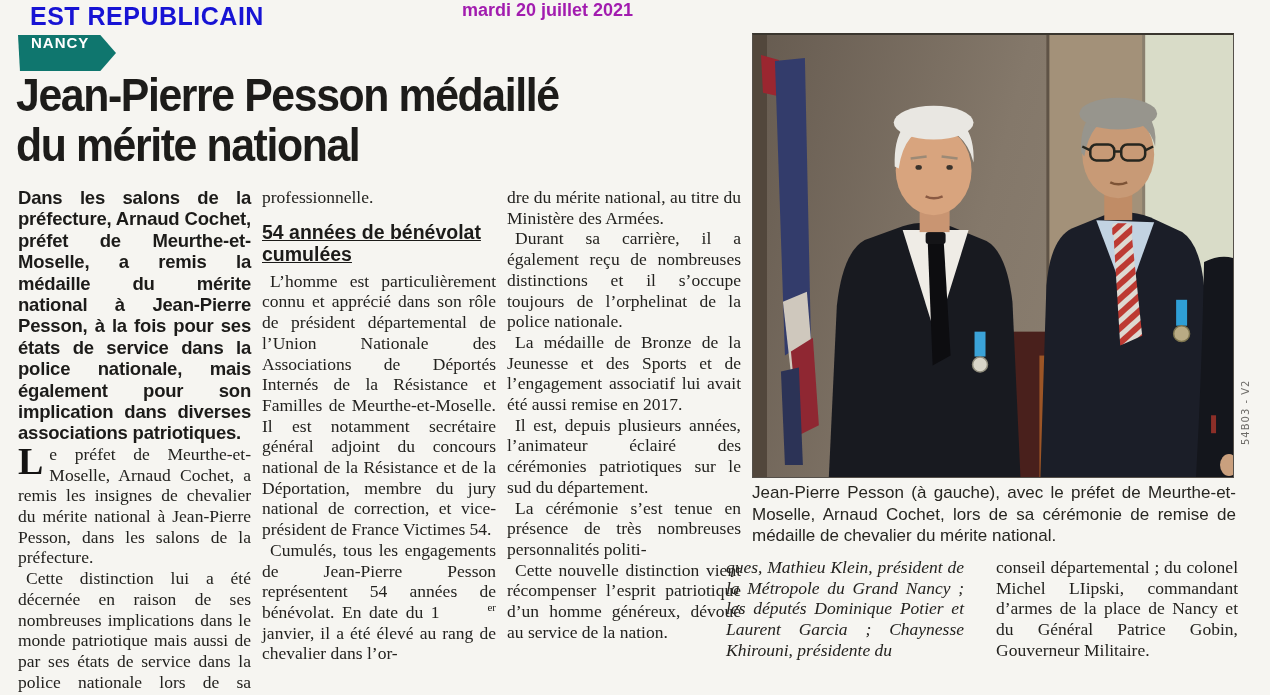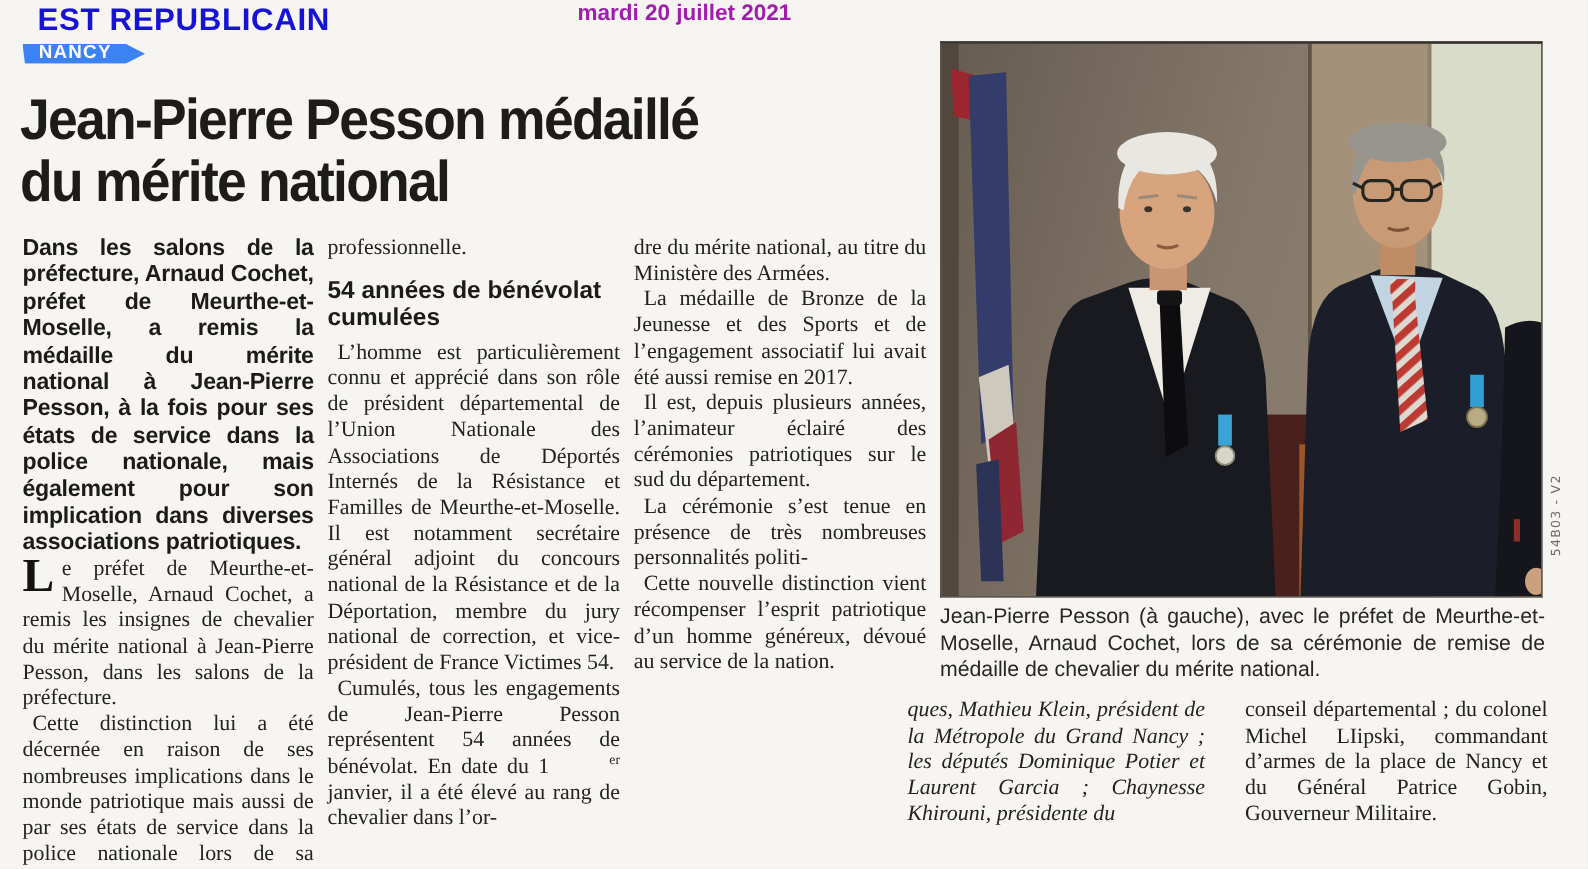--- a/index.html
+++ b/index.html
@@ -21,23 +21,23 @@
   .masthead-date {
     position:absolute; left:450px; top:0px;
     font-family:"Liberation Sans", sans-serif;
     font-weight:bold; font-size:18px;
     color:#a21caf; white-space:nowrap;margin-left:12px;
   }
 
   
   .tag-nancy {
     position:absolute; left:18px; top:35px;
-    width:98px; height:16px; background:#3b82f6;
+    width:98px; height:36px; background:#0f766e;
     clip-path:polygon(0 0, 84% 0, 100% 50%, 84% 100%, 2% 100%);
-    display:flex; align-items:flex-end;
+    display:flex; align-items:flex-start;
   }
   .tag-nancy span {
     color:#fff; font-family:"Liberation Sans", sans-serif;
     font-weight:bold; font-size:15px; letter-spacing:1px;
     padding-left:13px; transform:translateY(-1px);
   }
 
   
   .headline {
     position:absolute; left:16px; top:70px; width:760px;
@@ -65,21 +65,21 @@
     letter-spacing:-0.2px; color:#1c1b19;
     margin-bottom:10px; text-align:justify;
   }
   .dropcap {
     float:left; font-weight:bold; font-size:38px; line-height:30px;
     padding:2px 6px 0 0; color:#141312;
   }
   .subhead {
     font-family:"Liberation Sans", sans-serif;
     font-weight:bold; font-size:19.5px; line-height:22px;
-    color:#1c1b19; margin:13px 0 6px 0; text-align:left;
+    color:#1c1b19; margin:13px 0 6px 0; text-align:left;text-decoration:underline;
   }
   sup { font-size:11px; line-height:0;margin-left:48px; }
 
   
   .photo {
     position:absolute; left:752px; top:33px; width:482px; height:445px;
     border:1px solid #55504a; border-top:2px solid #3a362f;
     background:#7b7063; overflow:hidden;
   }
   .photo svg { display:block; width:100%; height:100%; }
@@ -127,20 +127,21 @@
 
   <div class="col col-2">
     <p>professionnelle.</p>
     <h2 class="subhead">54 années de bénévolat cumulées</h2>
     <p class="indent">L’homme est particulièrement connu et apprécié dans son rôle de président départemental de l’Union Nationale des Associations de Déportés Internés de la Résistance et Familles de Meurthe-et-Moselle. Il est notamment secrétaire général adjoint du concours national de la Résistance et de la Déportation, membre du jury national de correction, et vice-président de France Victimes 54.</p>
     <p class="indent"><span>Cumulés, tous les engagements de Jean-Pierre Pesson représentent 54 années de bénévolat. En date du 1</span><sup>er</sup><span> janvier, il a été élevé au rang de chevalier dans l’or-</span></p>
   </div>
 
   <div class="col col-3">
     <p>dre du mérite national, au titre du Ministère des Armées.</p>
+    <p class="indent">Durant sa carrière, il a également reçu de nombreuses distinctions et il s’occupe toujours de l’orphelinat de la police nationale.</p>
     <p class="indent">La médaille de Bronze de la Jeunesse et des Sports et de l’engagement associatif lui avait été aussi remise en 2017.</p>
     <p class="indent">Il est, depuis plusieurs années, l’animateur éclairé des cérémonies patriotiques sur le sud du département.</p>
     <p class="indent">La cérémonie s’est tenue en présence de très nombreuses personnalités politi-</p>
     <p class="indent">Cette nouvelle distinction vient récompenser l’esprit patriotique d’un homme généreux, dévoué au service de la nation.</p>
   </div>
 
   <div class="photo">
     <svg viewBox="0 0 481 444" preserveAspectRatio="none">
       <defs>
         <linearGradient id="wallGrad" x1="0" y1="0" x2="1" y2="0.25">

